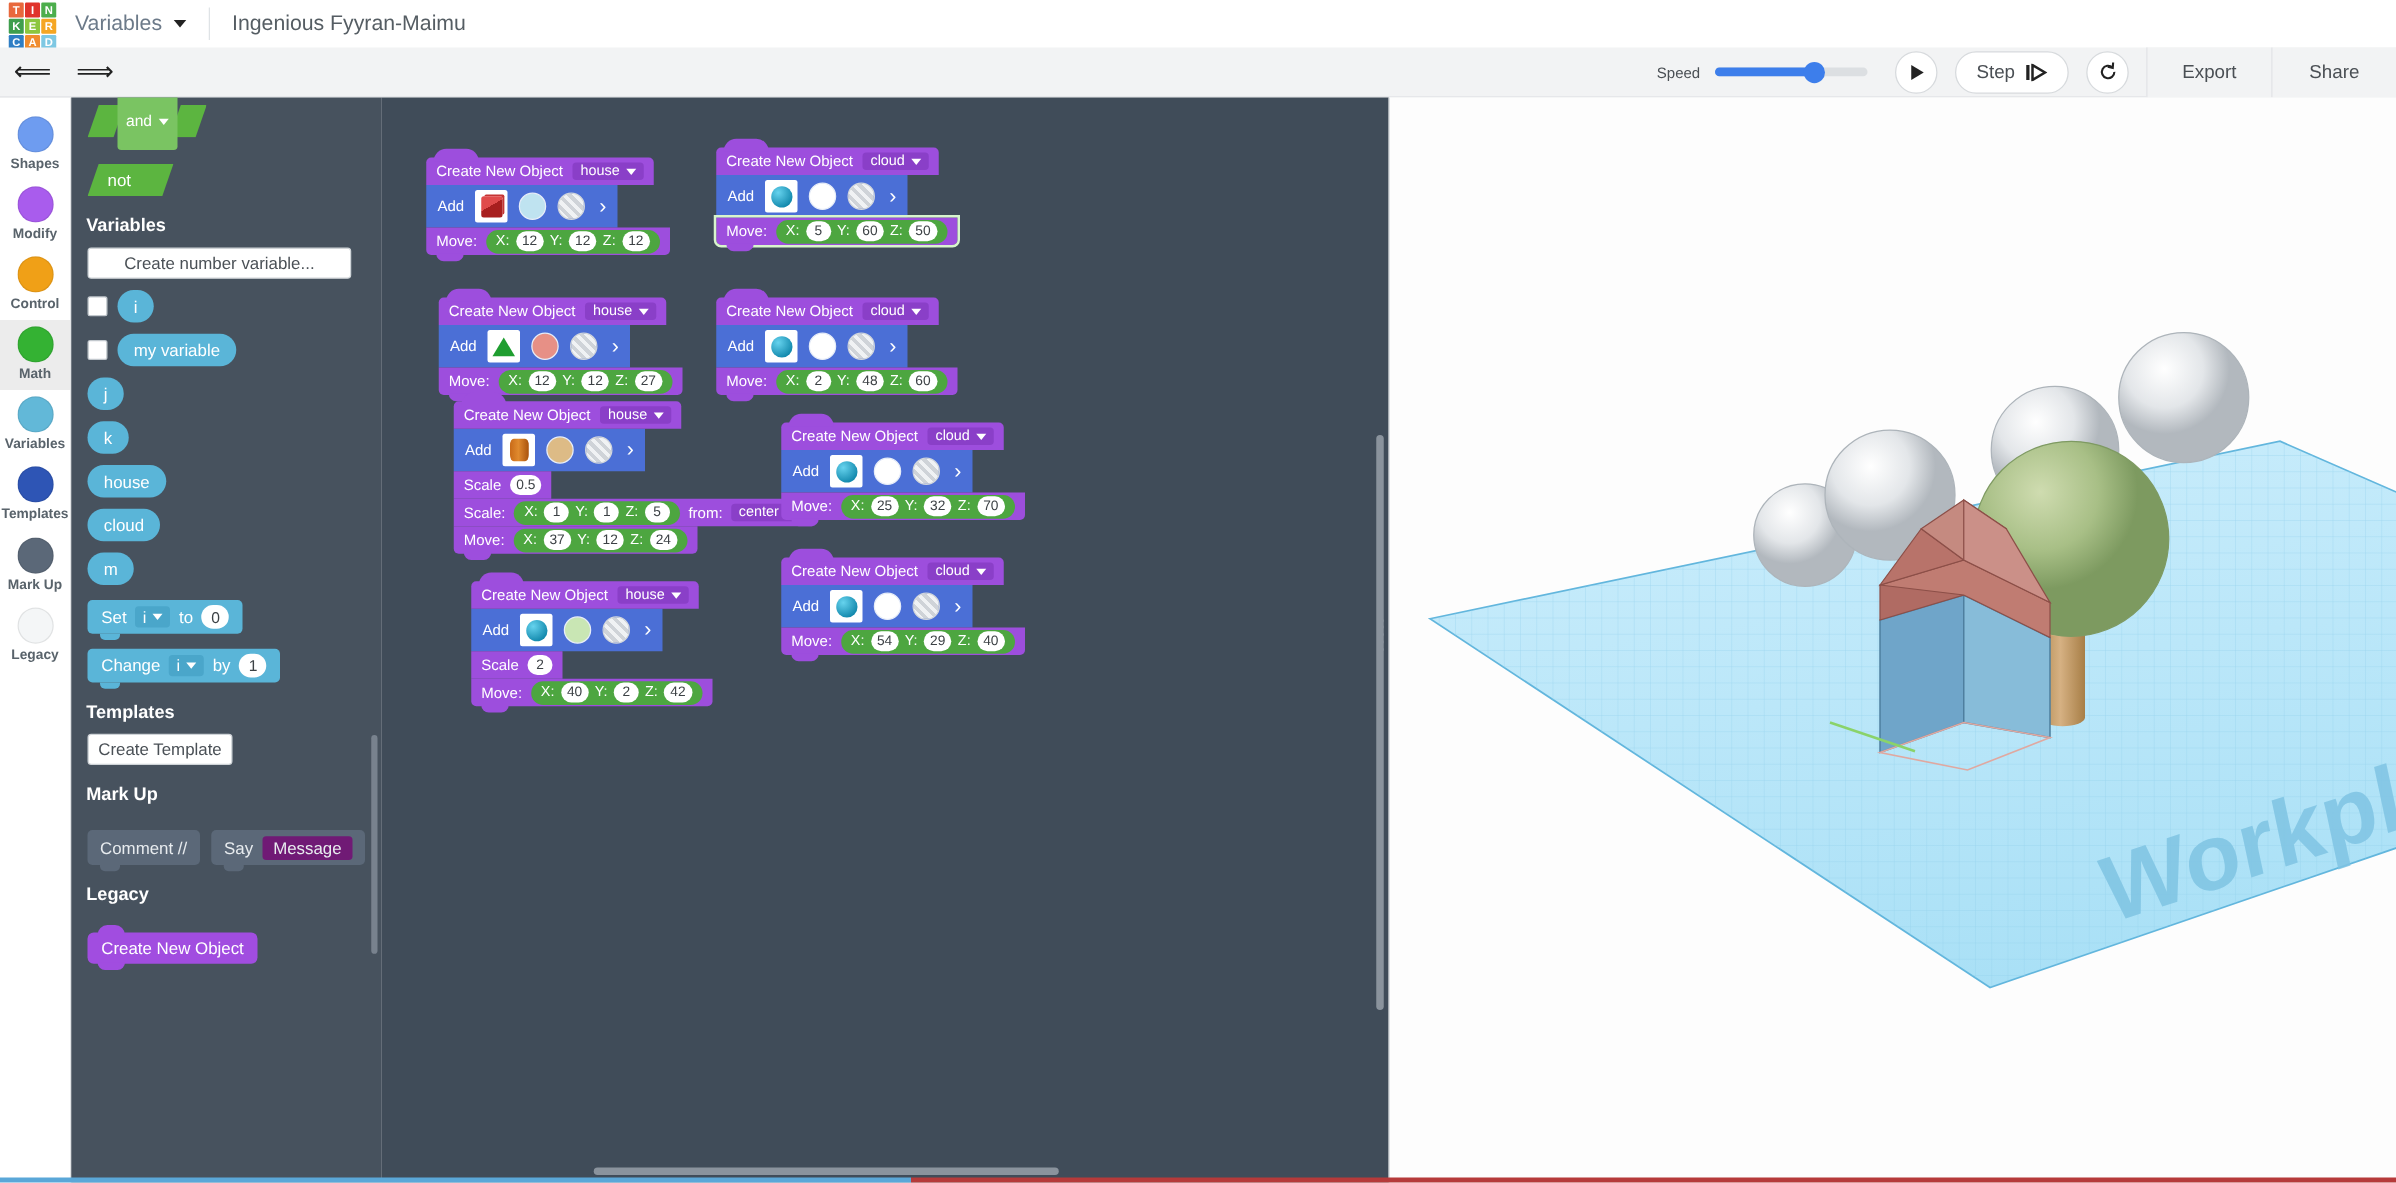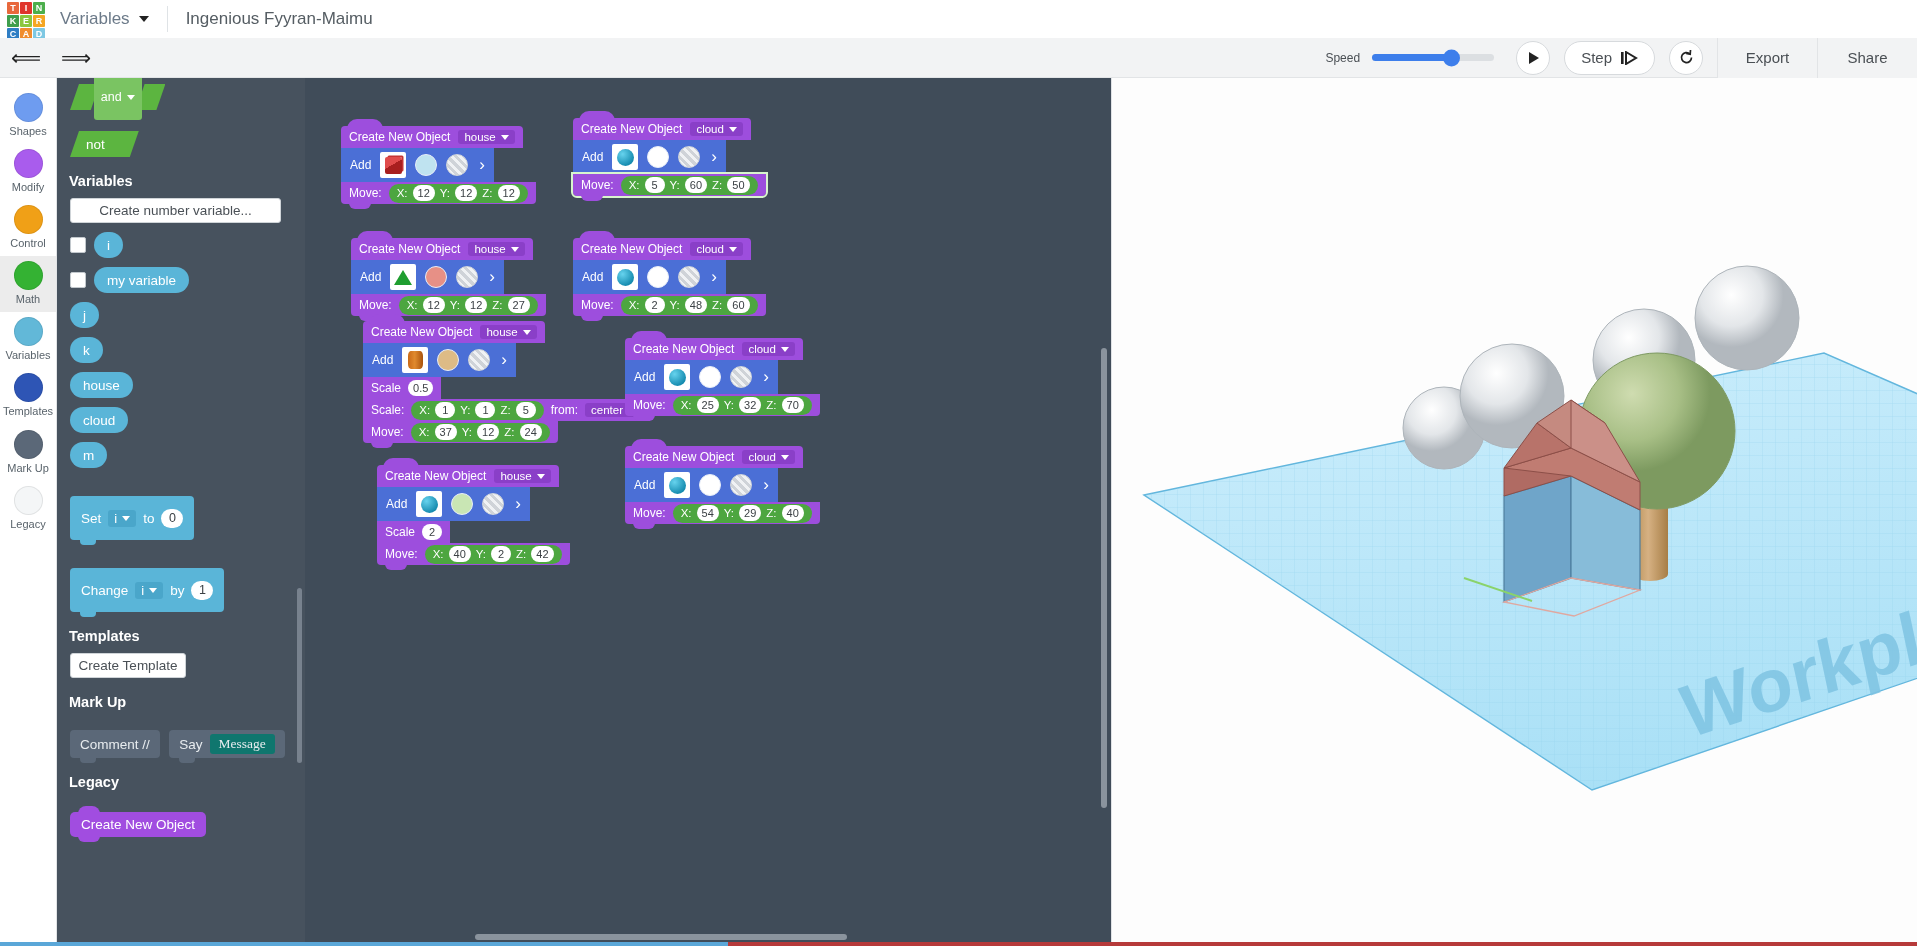--- a/index.html
+++ b/index.html
@@ -97,21 +97,21 @@
   }
   .rail-item {
     display: flex; flex-direction: column; align-items: center;
     padding: 5px 0 7px; cursor: pointer;
   }
   .rail-item.active { background: #ececec; }
   .rail-dot {
     width: 29px; height: 29px; border-radius: 50%;
     border: 1px solid rgba(0,0,0,.08); margin-bottom: 3px;
   }
-  .rail-label { font-size: 11px; color: #59636b; text-align: left; line-height: 1.1; }
+  .rail-label { font-size: 11px; color: #59636b; text-align: left; line-height: 1.1; font-weight: bold; }
 
   
   .palette {
     width: 248px; background: #47525e; position: relative;
     flex-shrink: 0; overflow: hidden; padding: 0 0 0 8px;
   }
   .pal-inner { padding: 4px 0 20px 0; }
   .sec-head {
     color: #fff; font-weight: bold; font-size: 14.5px;
     margin: 16px 0 9px 4px;
@@ -130,23 +130,23 @@
     border: 1px solid #c2c8cd; border-radius: 2px; cursor: pointer;
   }
   .var-pill {
     background: #5ab5d8; color: #fff; border-radius: 13px;
     height: 26px; display: inline-flex; align-items: center;
     padding: 0 13px; font-size: 13.5px; cursor: pointer;
   }
 
   .blue-blk {
     background: #5ab5d8; color: #fff; border-radius: 4px;
-    height: 44px; display: inline-flex; align-items: center;
+    height: 27px; display: inline-flex; align-items: center;
     gap: 7px; padding: 0 11px; font-size: 13.5px;
-    margin: 28px 0 0 5px; cursor: pointer; position: relative;
+    margin: 12px 0 0 5px; cursor: pointer; position: relative;
   }
   .blue-blk::after{
     content:''; position:absolute; left:10px; bottom:-5px;
     width:16px; height:5px; background:#5ab5d8;
     border-radius: 0 0 4px 4px;
   }
   .drop-mini {
     background: #4aa6ca; border-radius: 3px; padding: 1px 6px;
     display: inline-flex; align-items: center; gap: 5px; font-size: 13px;
   }
@@ -160,21 +160,21 @@
   .gray-blk {
     background: #5b6878; color: #e8ecef; border-radius: 4px;
     height: 28px; display: inline-flex; align-items: center;
     gap: 7px; padding: 0 10px; font-size: 13.5px;
     margin: 11px 0 0 5px; cursor: pointer; position: relative;
   }
   .gray-blk::after{
     content:''; position:absolute; left:10px; bottom:-5px;
     width:16px; height:5px; background:#5b6878; border-radius:0 0 4px 4px;
   }
-  .gray-inner { background: #0f766e; border-radius: 3px; padding: 2px 9px; font-family: Liberation Serif, serif; }
+  .gray-inner { background: #701a75; border-radius: 3px; padding: 2px 9px; }
 
   .legacy-blk {
     background: #a14de0; color: #fff; border-radius: 5px;
     height: 25px; display: inline-flex; align-items: center;
     padding: 0 11px; font-size: 13.5px; margin: 13px 0 0 5px;
     cursor: pointer; position: relative;
   }
   .legacy-blk::before{
     content:''; position:absolute; left:8px; top:-6px;
     width:22px; height:8px; background:#a14de0; border-radius: 8px 8px 0 0;

